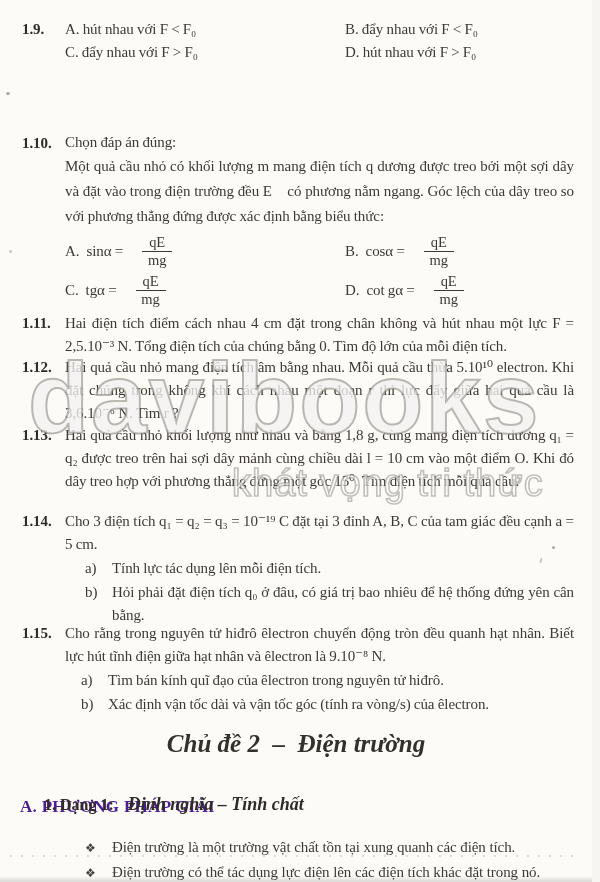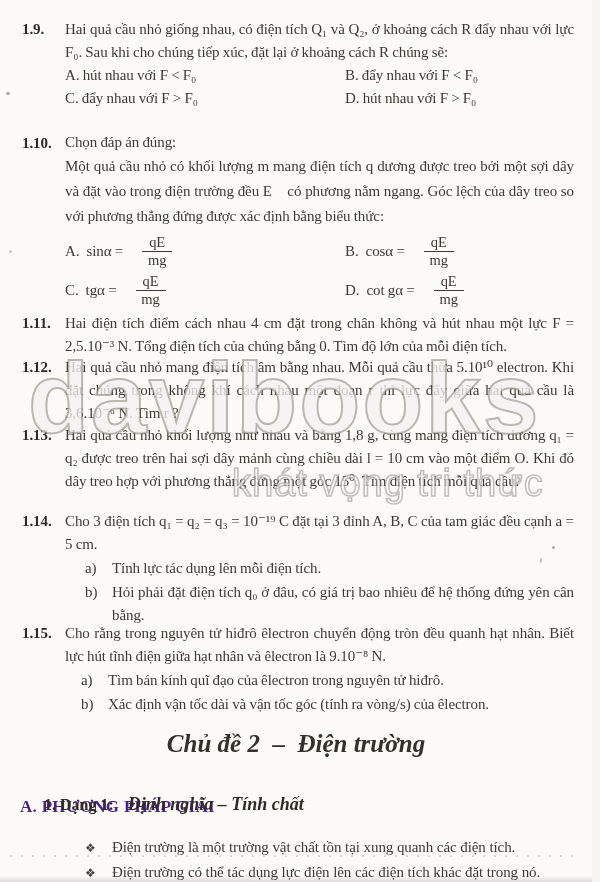--- a/index.html
+++ b/index.html
@@ -86,21 +86,20 @@
     background:linear-gradient(to bottom,rgba(0,0,0,0),rgba(40,38,34,0.16));
   }
 </style>
 </head>
 <body>
 
 <div class="page">
 
   <div class="prob" style="top:18px;">
     <span class="num">1.9.</span>
-    <div class="jbody">Hai quả cầu nhỏ giống nhau, có điện tích Q₁ và Q₂, ở khoảng cách R đẩy nhau với lực F₀. Sau khi cho chúng tiếp xúc, đặt lại ở khoảng cách R chúng sẽ:</div>
     <div class="optrow">
       <span class="opt">A. hút nhau với F &lt; F₀</span>
       <span class="opt">B. đẩy nhau với F &lt; F₀</span>
     </div>
     <div class="optrow">
       <span class="opt">C. đẩy nhau với F &gt; F₀</span>
       <span class="opt">D. hút nhau với F &gt; F₀</span>
     </div>
   </div>
 

